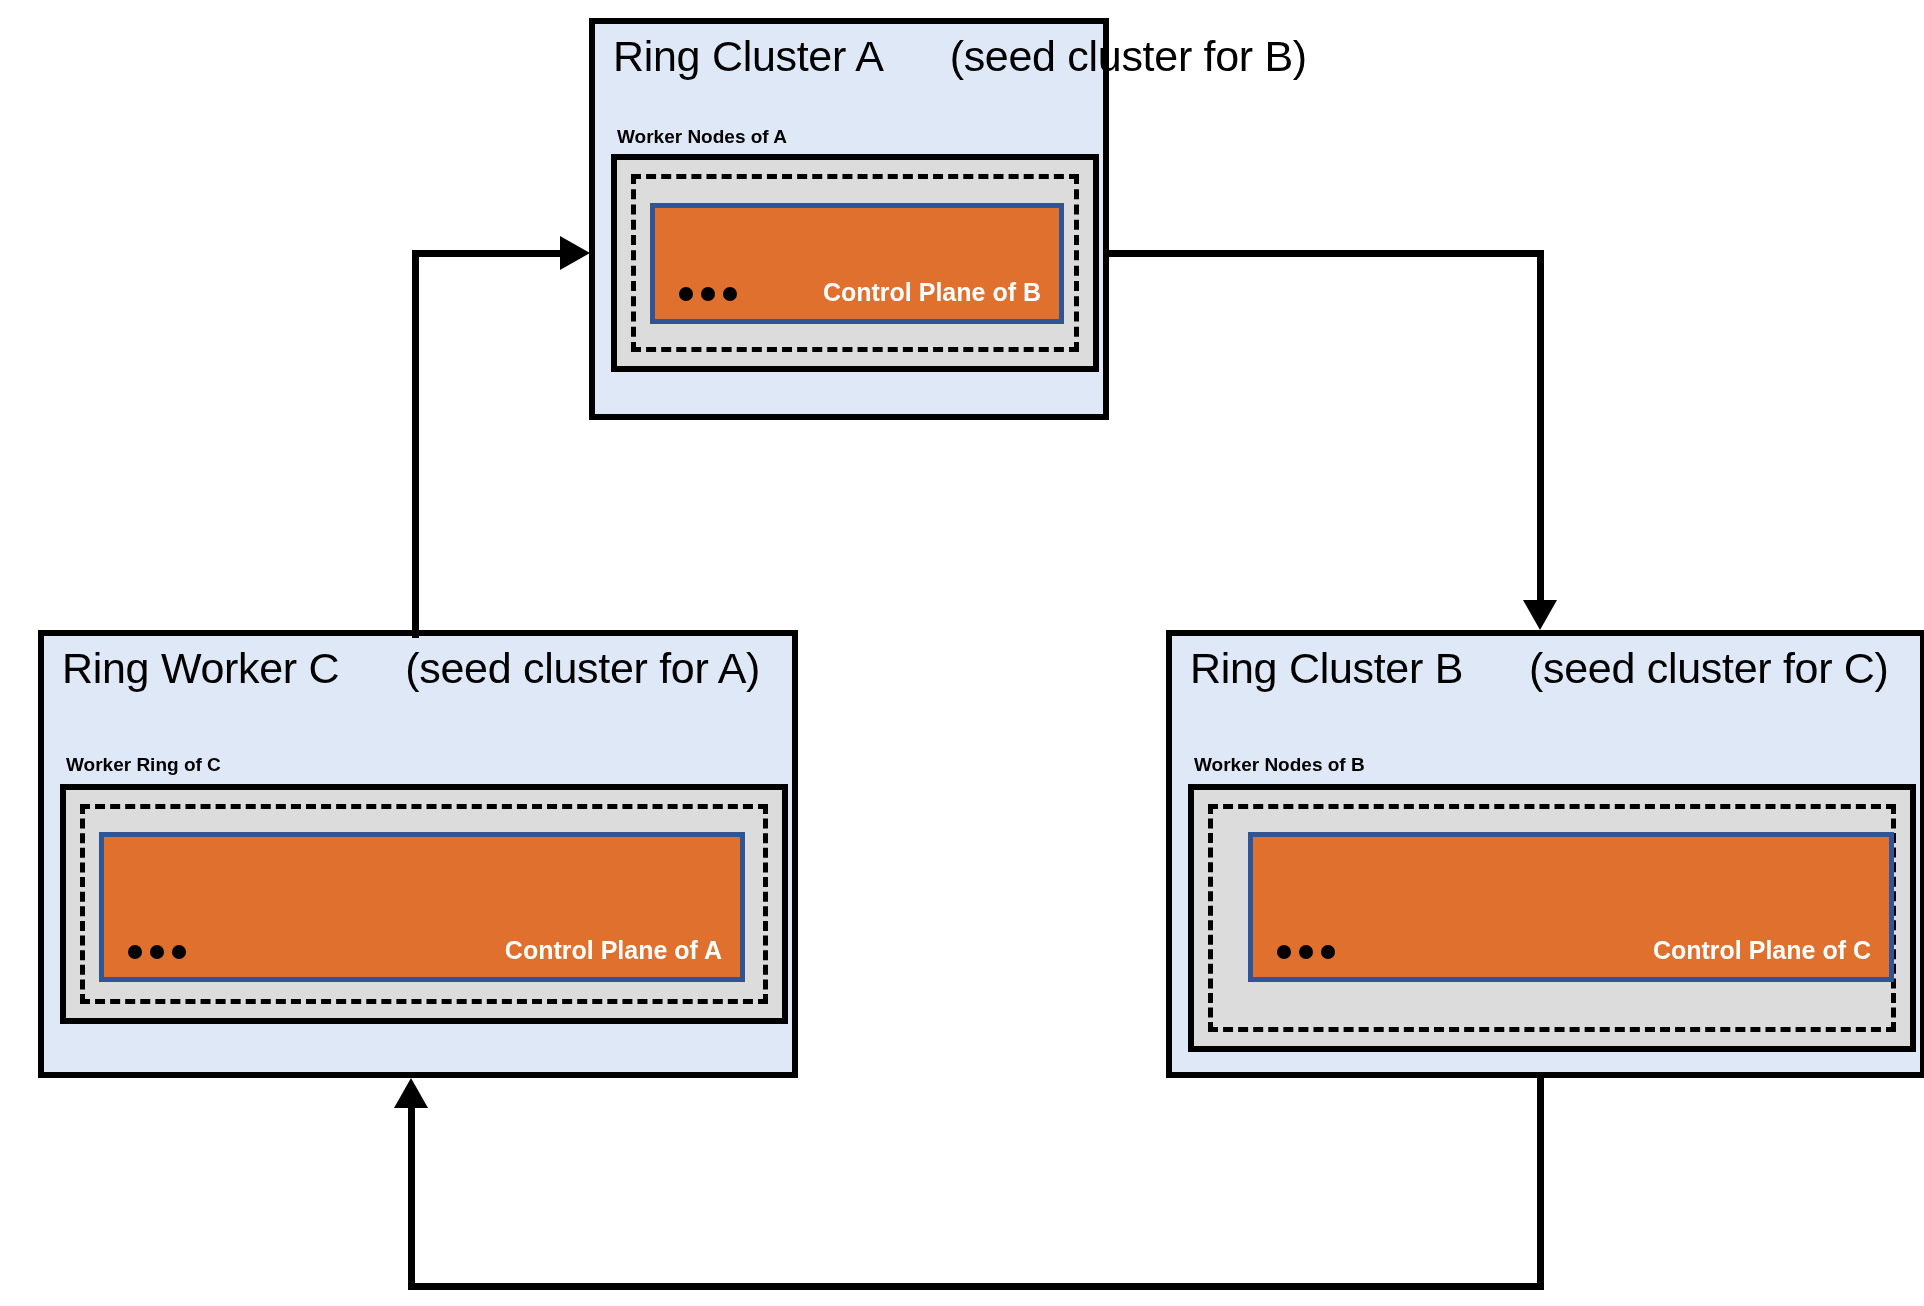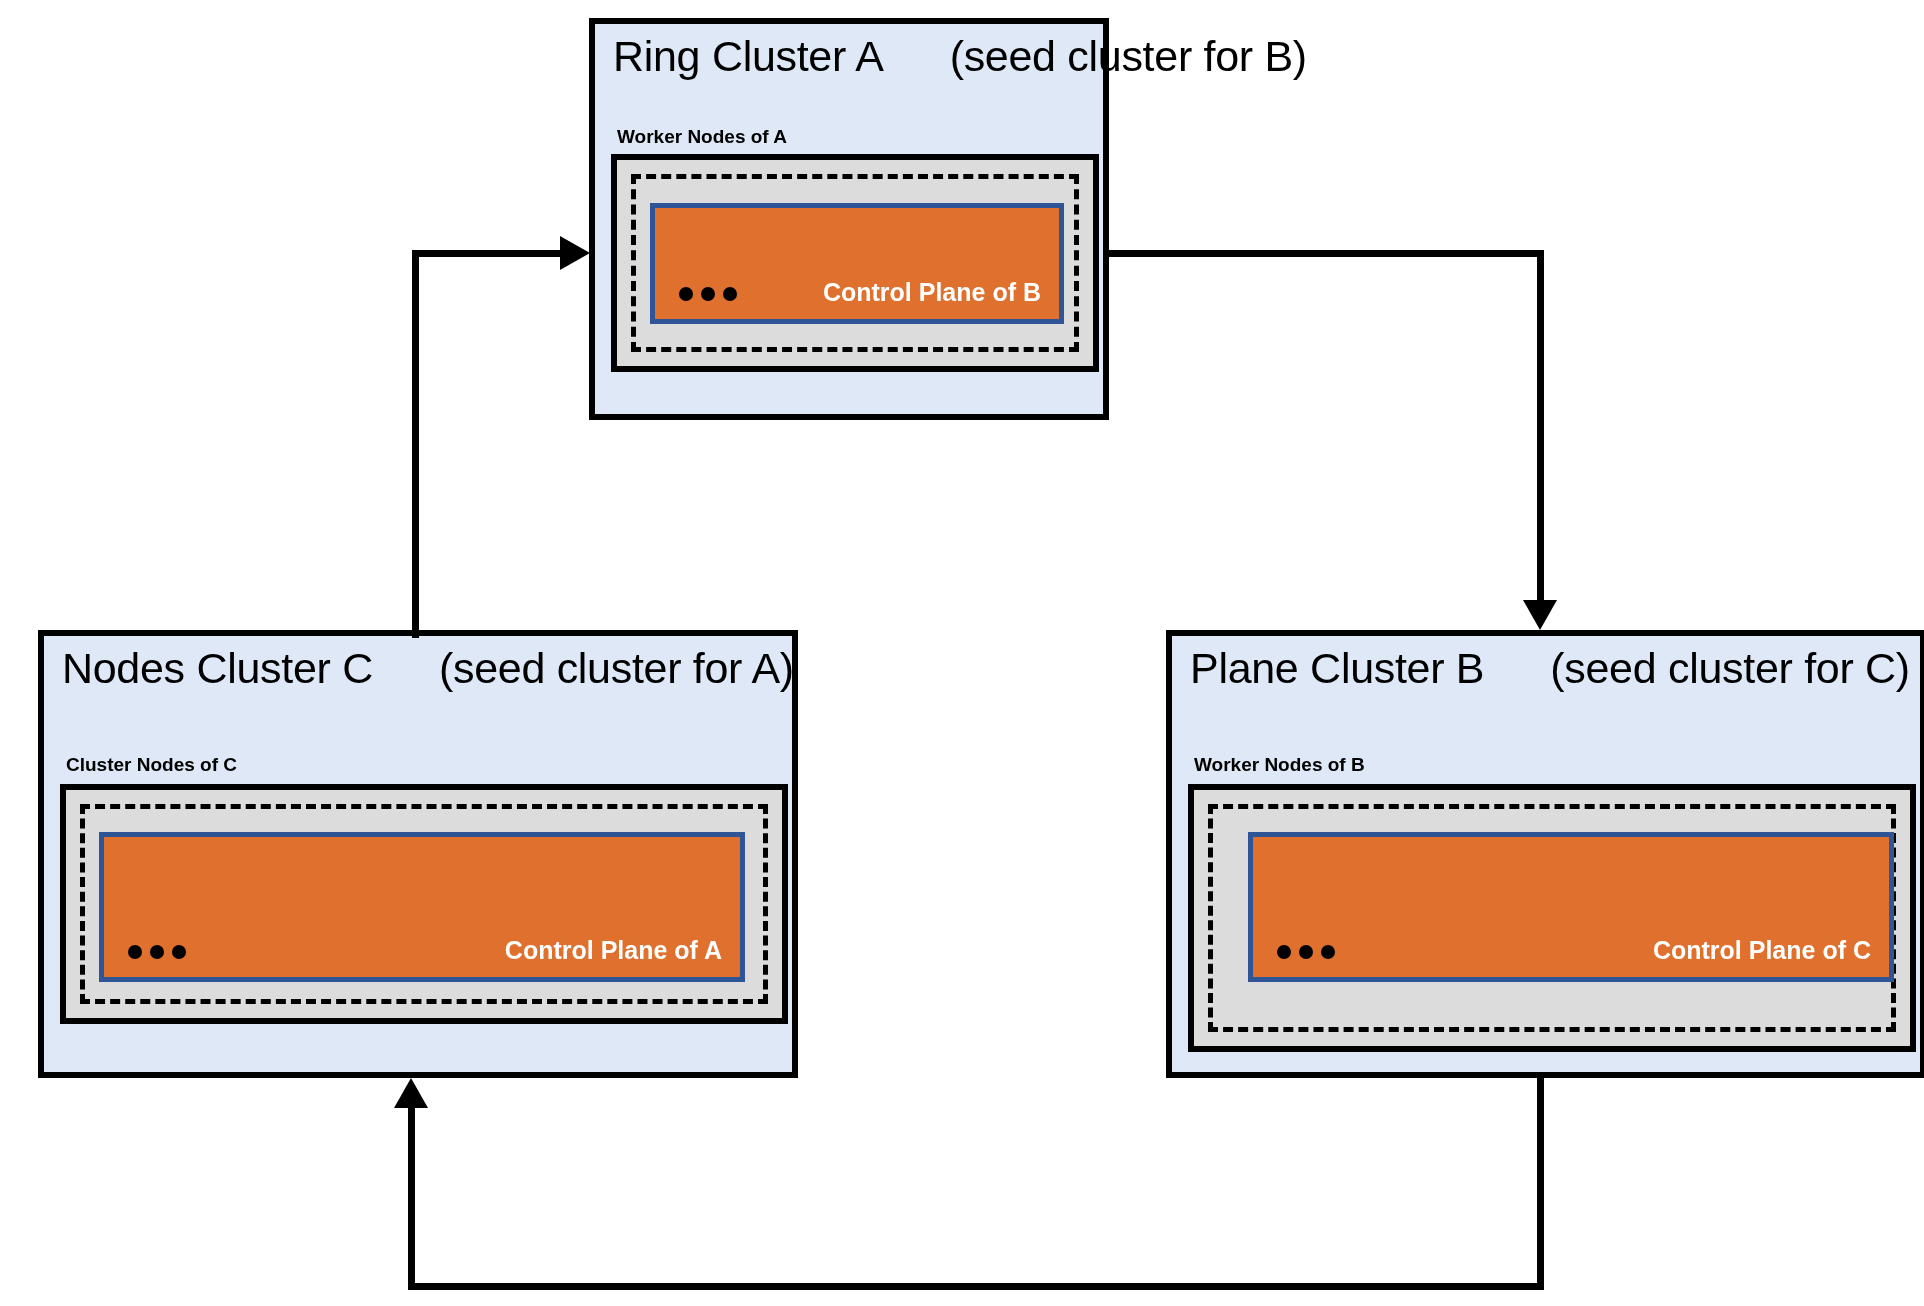--- a/index.html
+++ b/index.html
@@ -139,41 +139,41 @@
             <i></i>
             <i></i>
         </div>
         <div class="cp-label">Control Plane of B</div>
       </div>
     </div>
   </div>
 
   <div class="cluster" style="left:38px; top:630px; width:760px; height:448px;">
     <div class="cluster-title">
-      <span>Nodes Cluster C</span><span class="seed">(seed cluster for A)</span>
-    </div>
-    <div class="worker-label" style="top:118px;">Cluster Nodes of C</div>
+      <span>Ring Worker C</span><span class="seed">(seed cluster for A)</span>
+    </div>
+    <div class="worker-label" style="top:118px;">Worker Ring of C</div>
 
     <div class="worker-box" style="left:16px; top:148px; width:728px; height:240px;">
       <div class="dashed-box" style="left:14px; top:14px; right:14px; bottom:14px;">
       </div>
       <div class="control-plane" style="left:33px; top:42px; width:646px; height:150px;">
         <div class="ellipsis-dots">
           <i></i>
             <i></i>
             <i></i>
         </div>
         <div class="cp-label">Control Plane of A</div>
       </div>
     </div>
   </div>
 
   <div class="cluster" style="left:1166px; top:630px; width:760px; height:448px;">
     <div class="cluster-title">
-      <span>Plane Cluster B</span><span class="seed">(seed cluster for C)</span>
+      <span>Ring Cluster B</span><span class="seed">(seed cluster for C)</span>
     </div>
     <div class="worker-label" style="top:118px;">Worker Nodes of B</div>
 
     <div class="worker-box" style="left:16px; top:148px; width:728px; height:268px;">
       <div class="dashed-box" style="left:14px; top:14px; right:14px; bottom:14px;">
       </div>
       <div class="control-plane" style="left:33px; top:42px; width:646px; height:150px;margin-left:21px;">
         <div class="ellipsis-dots">
           <i></i>
             <i></i>

